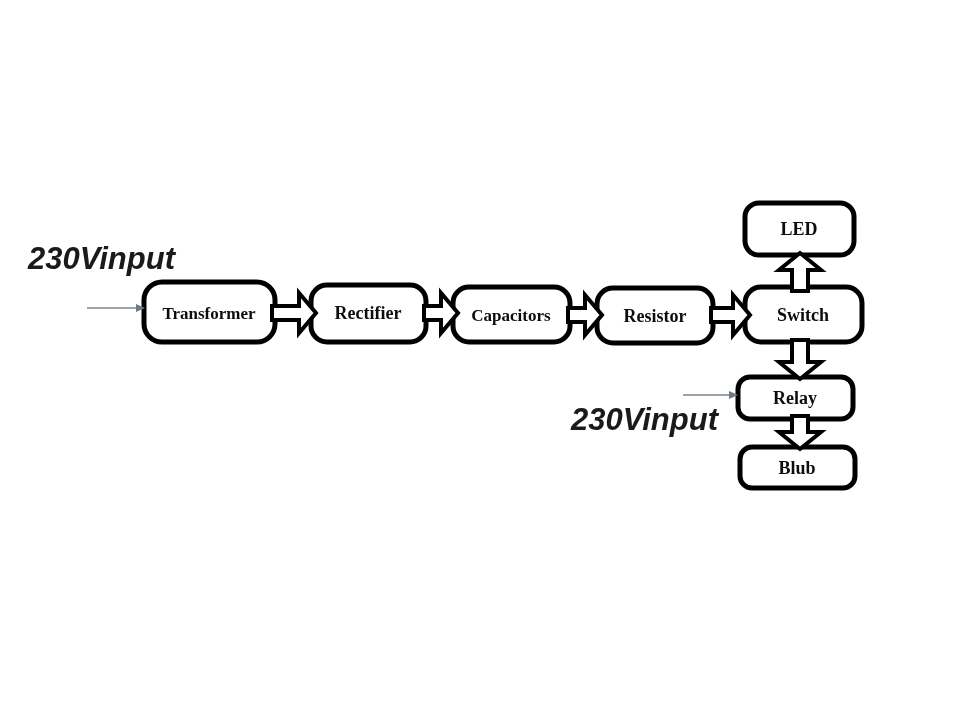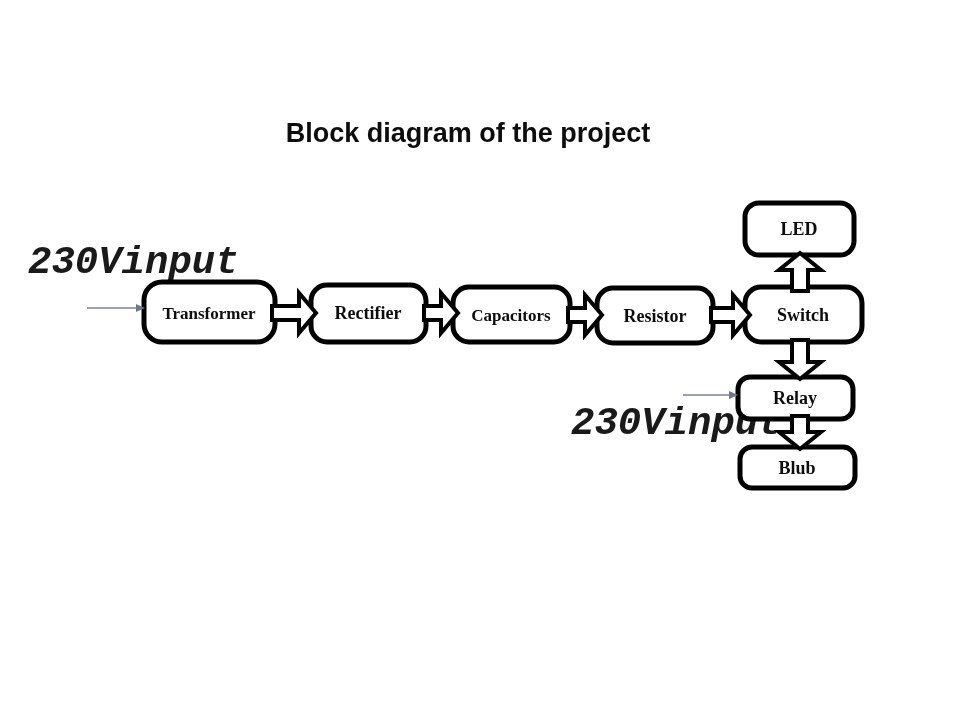--- a/index.html
+++ b/index.html
@@ -27,24 +27,24 @@
     width: 936px;
     text-align: center;
     font-family: "Liberation Sans", sans-serif;
     font-size: 27px;
     font-weight: 700;
     color: #0d0d0d;
     letter-spacing: 0px;
   }
   .voltage-label {
     position: absolute;
-    font-family: Liberation Mono, monospace;
+    font-family: Liberation Sans, sans-serif;
     font-style: italic;
     font-weight: 700;
-    font-size: 39px;
+    font-size: 31px;
     color: #1a1a1a;
     white-space: nowrap;
   }
   .voltage-left {
     left: 28px;
     top: 241px;
   }
   .voltage-relay {
     left: 571px;
     top: 402px;
@@ -78,21 +78,20 @@
   .thin-arrow-head {
     fill: #6f7986;
     stroke: none;
   }
 </style>
 </head>
 <body>
 
 <div class="stage">
 
-  <div class="page-title">Block diagram of the project</div>
 
   <div class="voltage-label voltage-left">230Vinput</div>
 
   <div class="voltage-label voltage-relay">230Vinput</div>
 
   <svg class="diagram-layer" width="960" height="720" viewBox="0 0 960 720">
 
     <g>
       <rect class="block-rect" x="144" y="282" width="131" height="60" rx="18" ry="18"></rect>
       <text class="block-label block-label-sm" x="209" y="319">Transformer</text>

